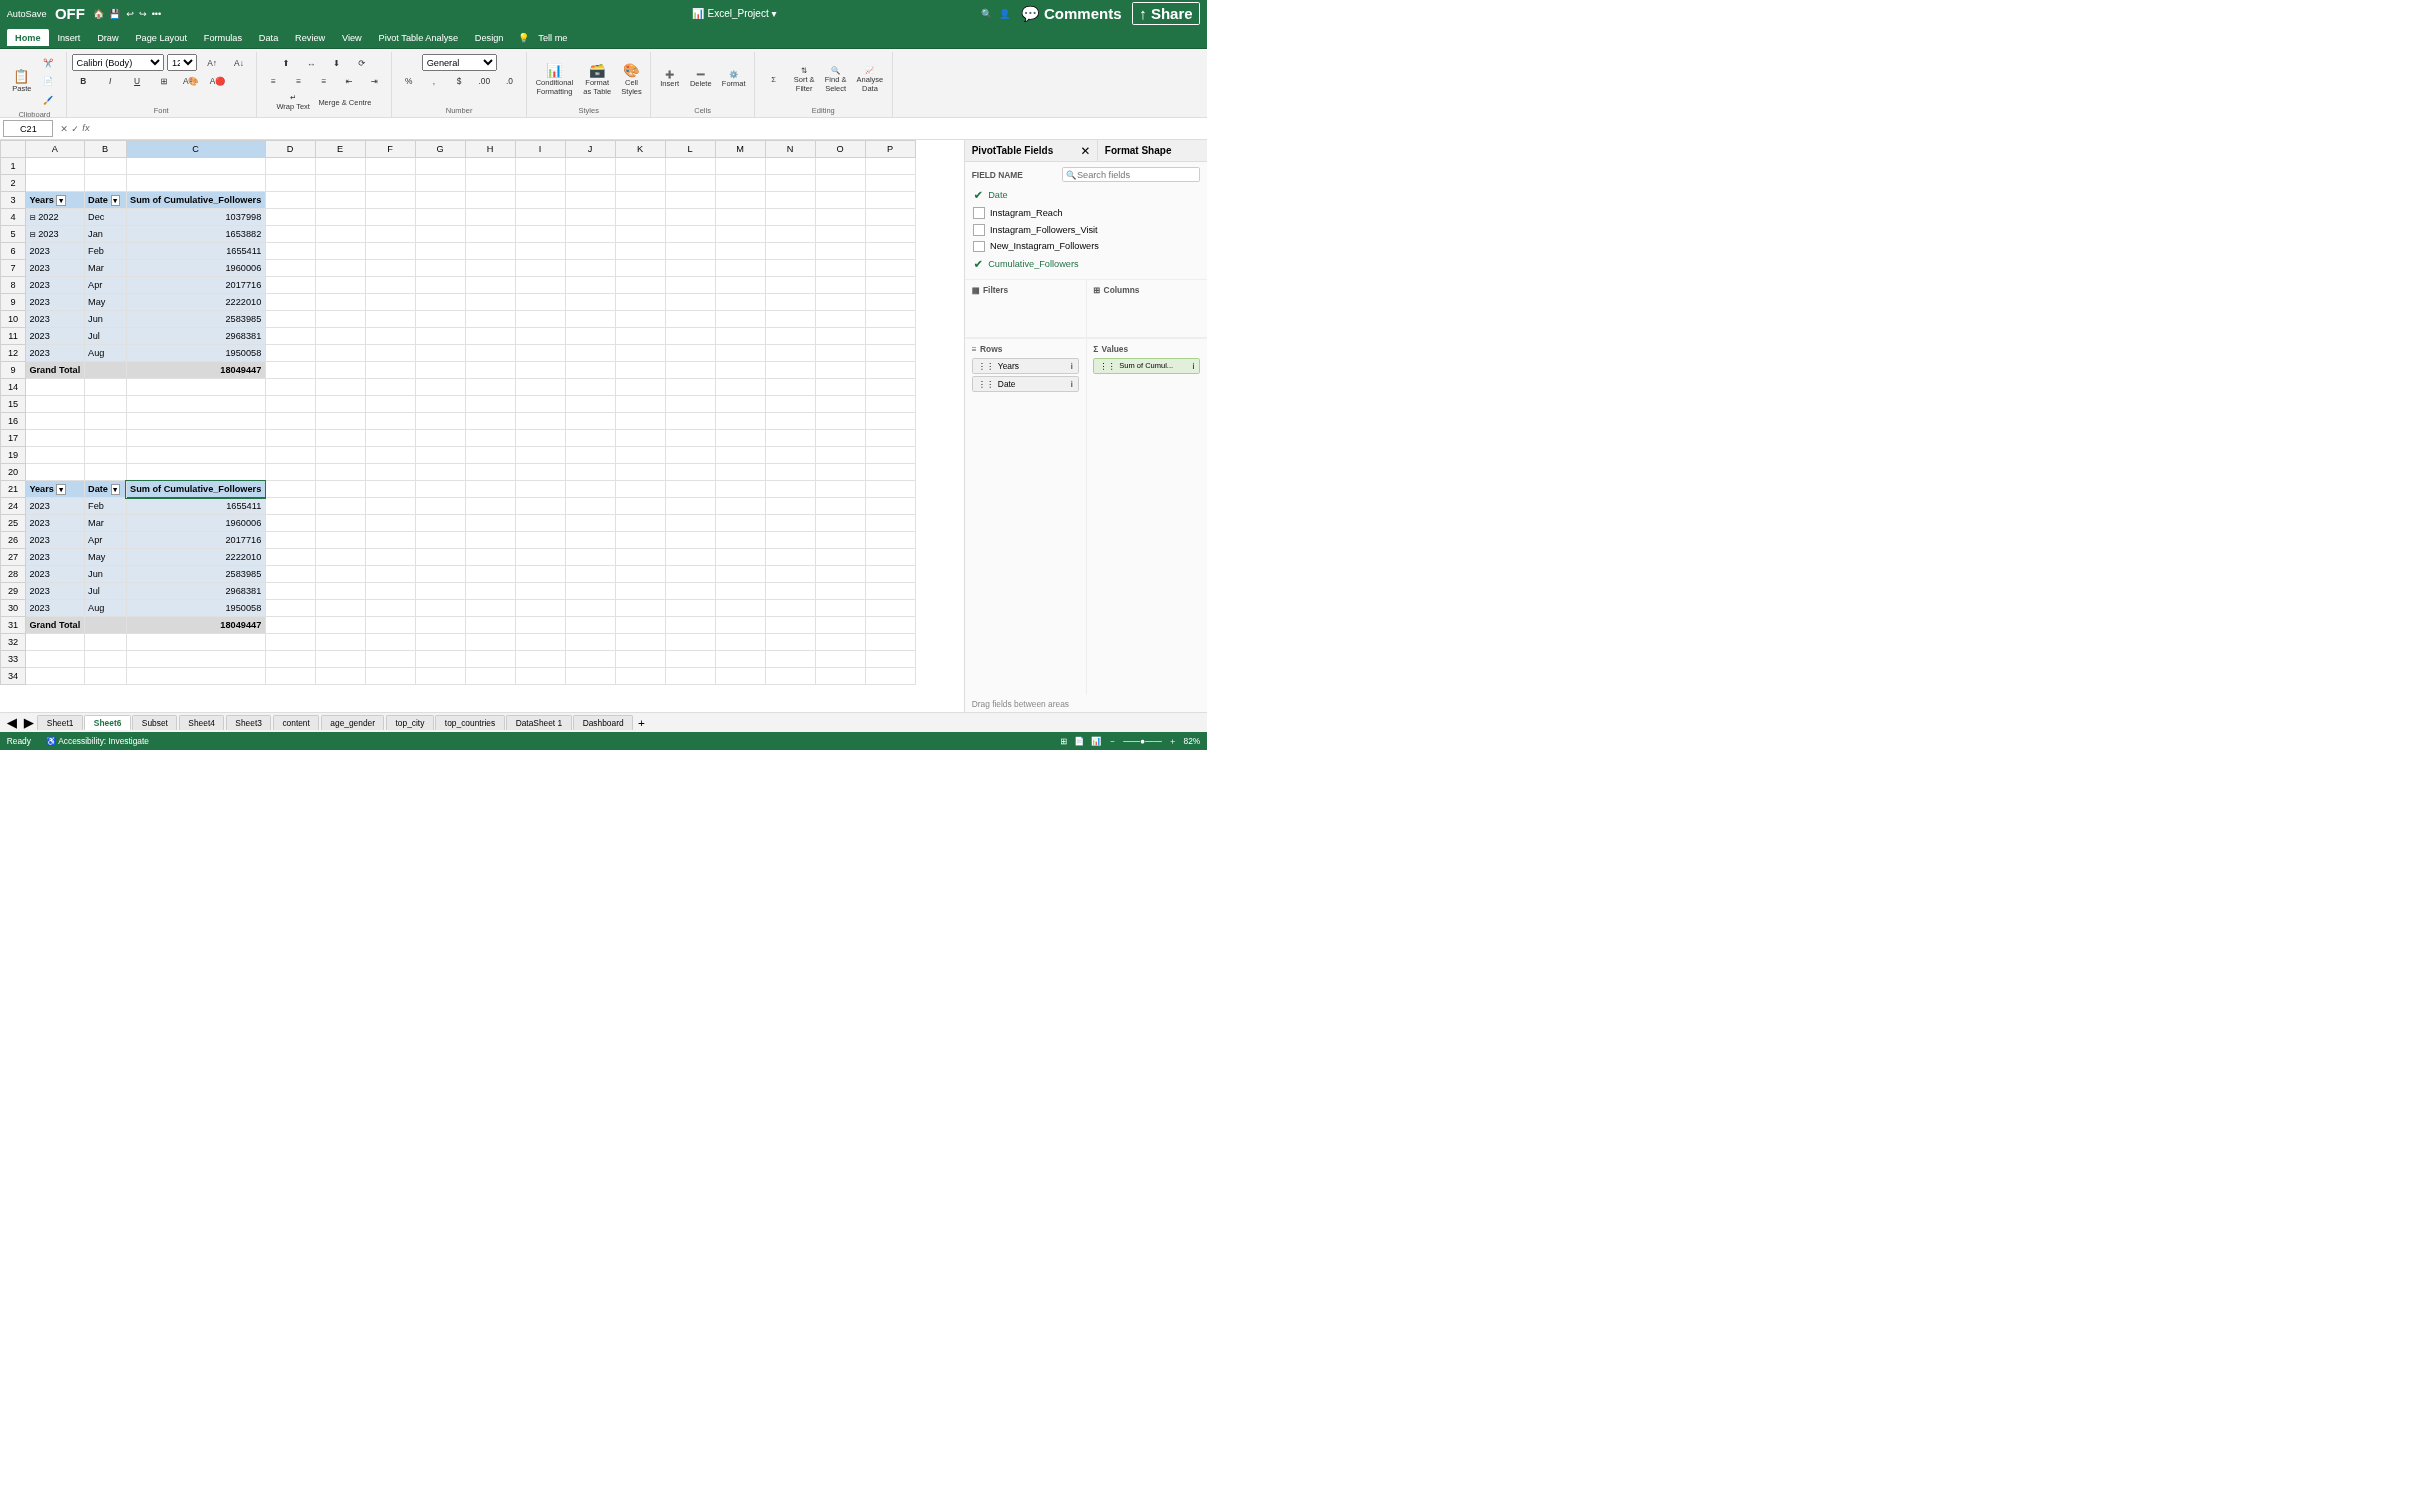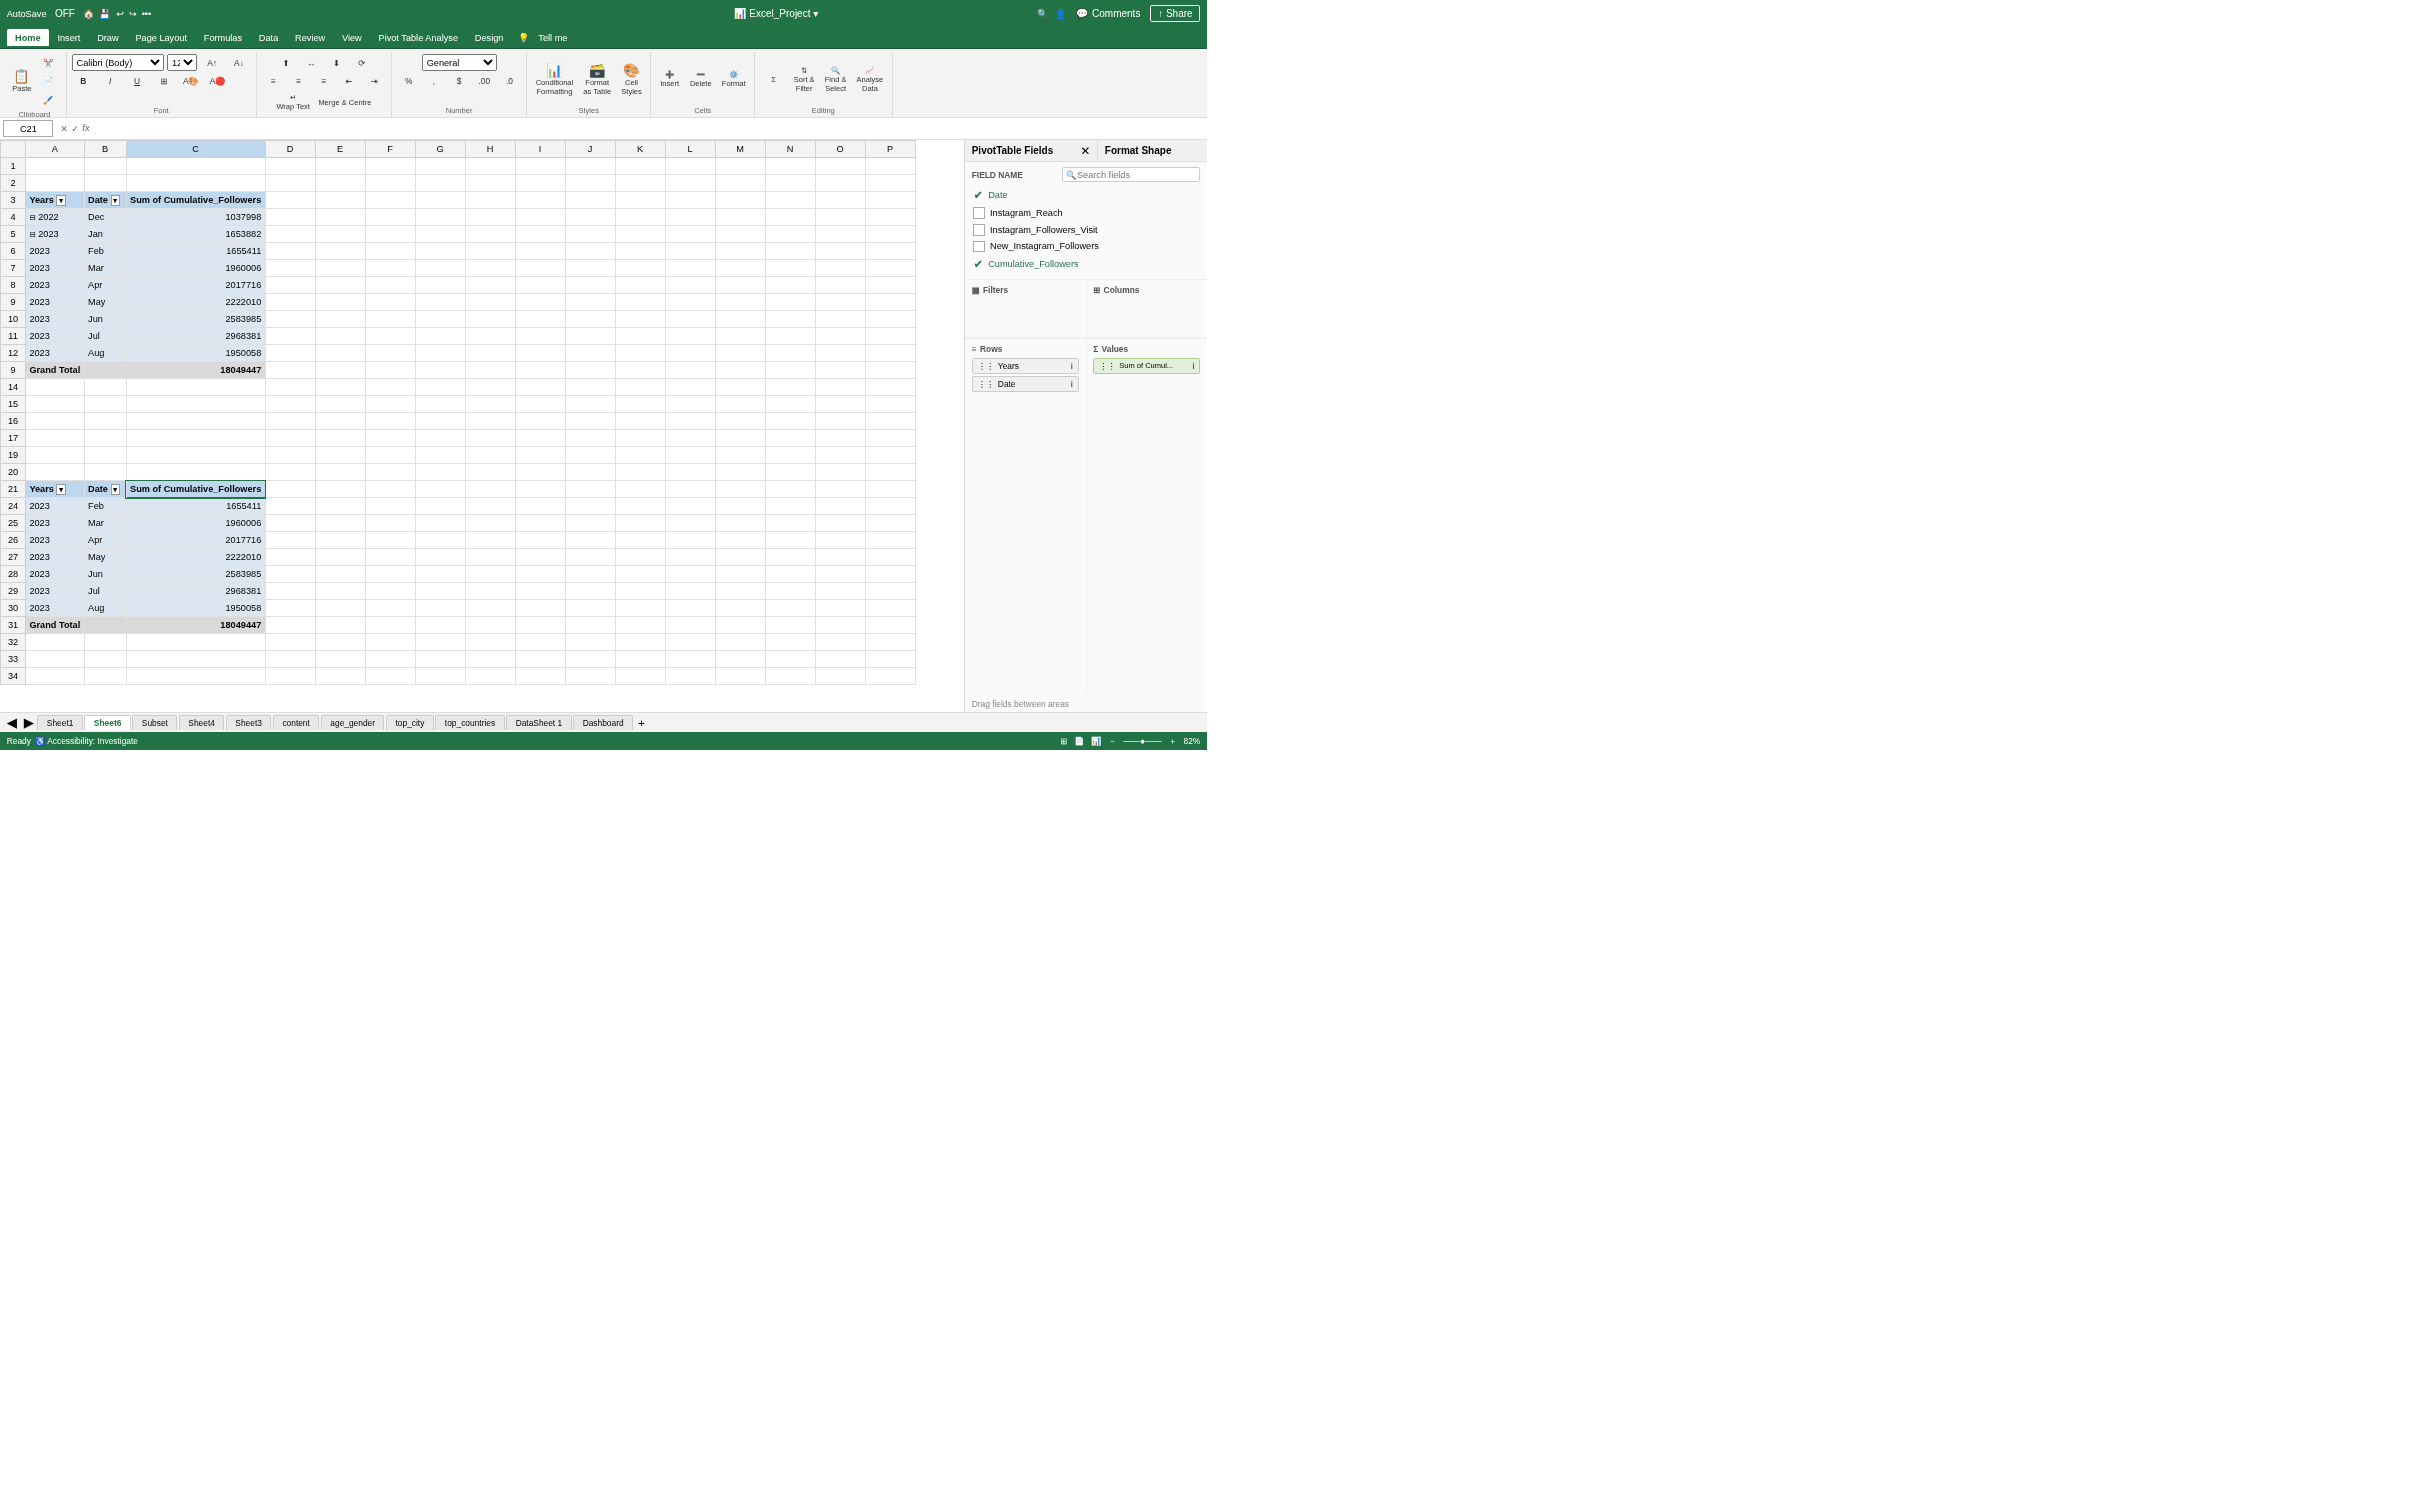--- a/index.html
+++ b/index.html
@@ -6,21 +6,21 @@
     body { font-family: 'Segoe UI', Arial, sans-serif; font-size: 9.2px; background: #fff; overflow: hidden; width: 1207px; height: 754px; }
 
     
     .title-bar {
       display: flex; align-items: center; height: 27px; background: #217346; color: #fff;
       padding: 0 6.7px; gap: 6.7px;
     }
     .title-bar-left { display: flex; align-items: center; gap: 5px; flex: 1; }
     .title-bar-title { flex: 1; text-align: center; font-size: 10px; }
     .title-bar-right { display: flex; align-items: center; gap: 6.7px; }
-    .title-bar-btn { background: none; border: none; color: #fff; cursor: pointer; font-size: 10px; padding: 1.7px 3.4px; }
+    .title-bar-btn { background: none; border: none; color: #fff; cursor: pointer; font-size: 15px; padding: 1.7px 3.4px; font-weight: bold; }
 
     
     .ribbon-tabs {
       display: flex; align-items: center; background: #217346; height: 22px; padding: 0 6.7px;
       border-bottom: 0.8px solid #1a5c38;
     }
     .ribbon-tab {
       color: #fff; font-size: 9.2px; padding: 3.4px 8.4px; cursor: pointer; border-radius: 1.7px 1.7px 0 0;
     }
     .ribbon-tab.active { background: #fff; color: #217346; font-weight: 600; }
@@ -90,21 +90,21 @@
     .sheet-tabs {
       display: flex; align-items: center; height: 20px; background: #f3f3f3;
       border-top: 0.8px solid #ddd; padding: 0 3.4px; overflow: hidden;
     }
     .sheet-tab { padding: 1.7px 8.4px; border: 0.8px solid #ccc; border-bottom: none; cursor: pointer; background: #e8e8e8; font-size: 8.4px; margin-right: 1.7px; border-radius: 1.7px 1.7px 0 0; }
     .sheet-tab.active { background: #fff; font-weight: 600; color: #217346; border-bottom: 0.8px solid #fff; }
 
     
     .status-bar {
       display: flex; align-items: center; height: 18.4px; background: #217346; color: #fff;
-      padding: 0 6.7px; font-size: 8.4px; gap: 4px;
+      padding: 0 6.7px; font-size: 8.4px; gap: 15px;
     }
     .status-bar-right { margin-left: auto; display: flex; align-items: center; gap: 6.7px; }
 
     
     .dual-panel-header {
       display: flex; align-items: center; border-bottom: 0.8px solid #ddd;
       background: #f0f0f0;
     }
     .dual-panel-title { padding: 5px 6.7px; font-weight: 600; font-size: 10px; flex: 1; }
     .panel-close-btn { padding: 3.4px 6.7px; cursor: pointer; border: none; background: none; font-size: 11.7px; }

